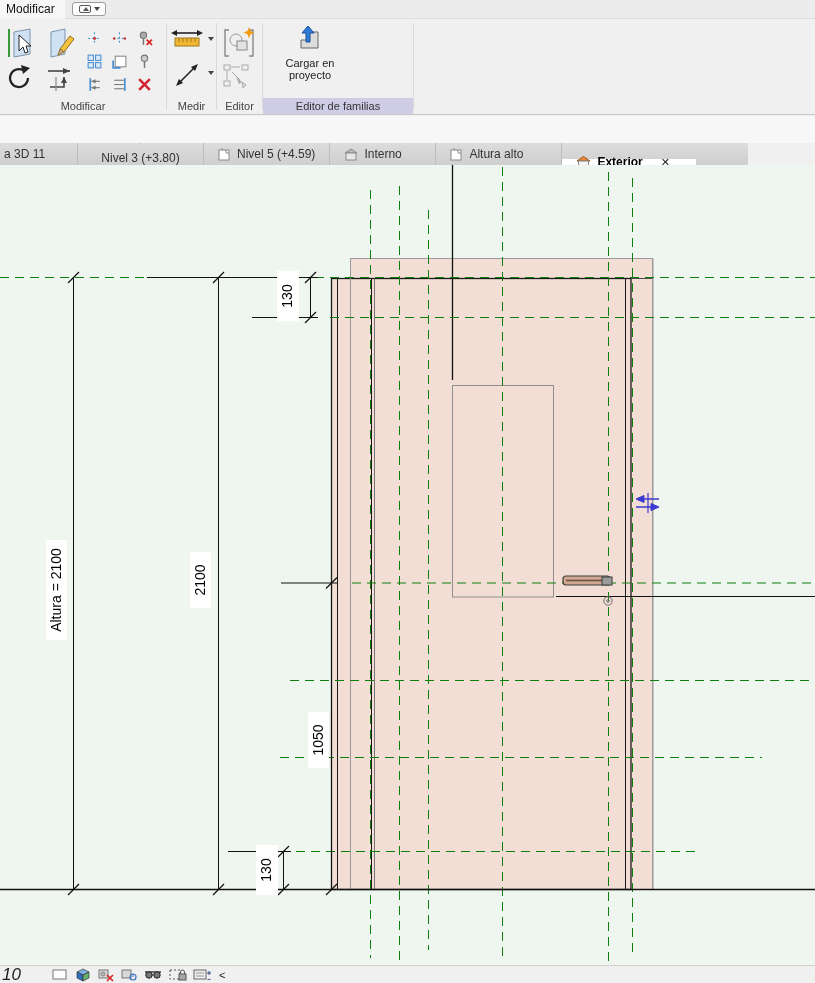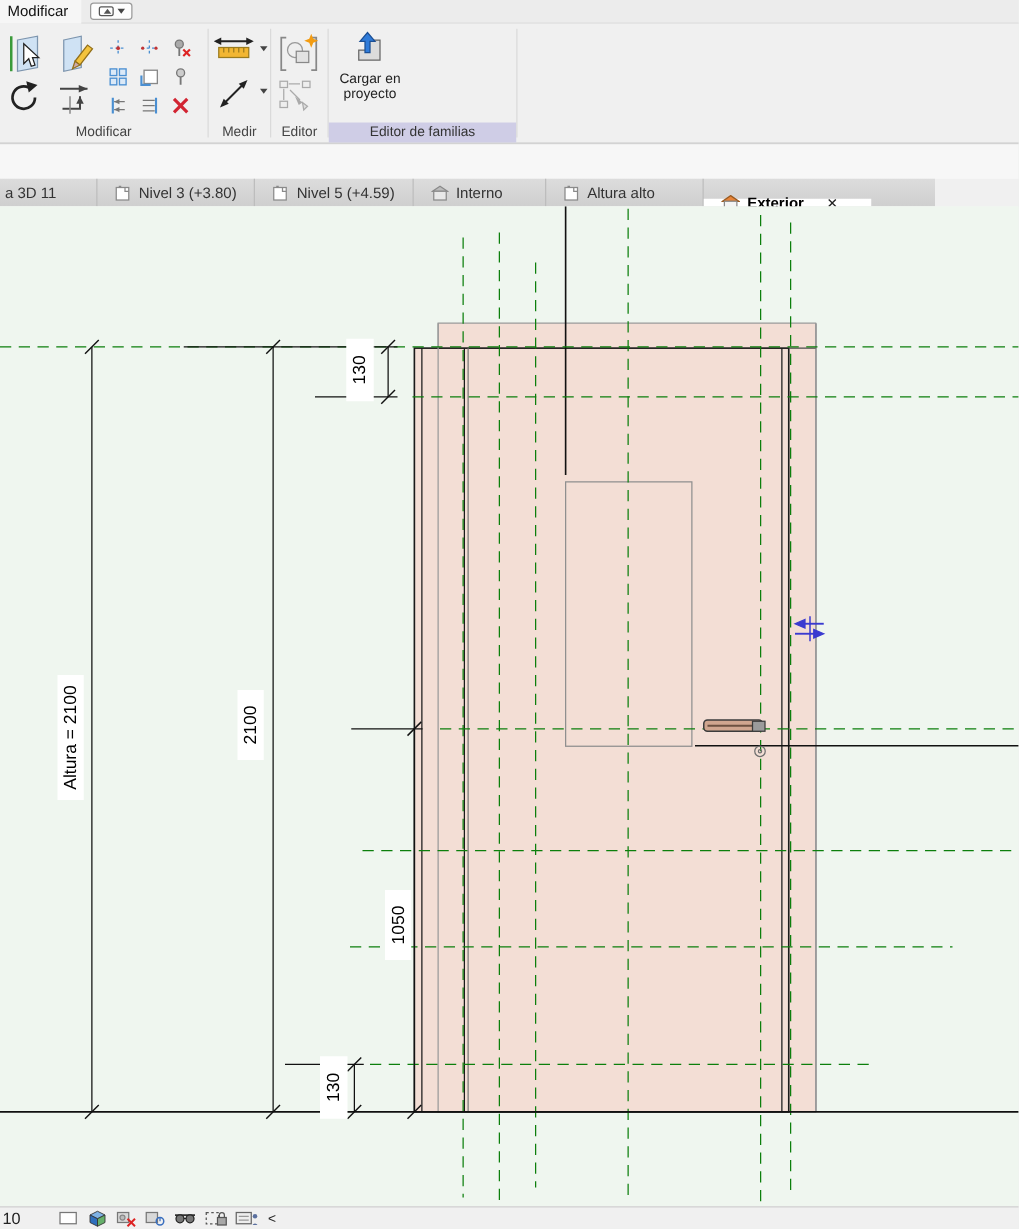--- a/index.html
+++ b/index.html
@@ -46,21 +46,21 @@
   .vtab.active { background:#ffffff; color:#000; font-weight:bold; border-right:none;margin-top:16px; }
   .vtab .x { font-size:11px; font-weight:normal; margin-left:12px; color:#222; cursor:pointer; }
 
   
   .canvas { position:absolute; top:165px; left:0; width:815px; height:800px; background:#eff6ef; }
   .canvas svg { display:block; }
 
   
   .statusbar { position:absolute; top:965px; left:0; width:815px; height:18px;
     background:#f0f0f0; border-top:1px solid #cfcfcf; display:flex; align-items:center; }
-  .sb-scale { font-size:13px; color:#222; padding:0 4px 0 2px; }
+  .sb-scale { font-size:17px; color:#222; padding:0 4px 0 2px;font-style:italic; }
   .sb-icons { display:flex; align-items:center; gap:5px; margin-left:26px; }
   .sb-icons > span { display:inline-flex; cursor:pointer; }
   .sb-chevron { font-size:11px; color:#222; margin-left:6px; cursor:pointer; }
 
   text.dim { font-family:"Liberation Sans", sans-serif; font-size:14px; fill:#000; }
 </style>
 </head>
 <body>
 
 <div id="app">
@@ -228,39 +228,39 @@
           <path d="M9,4 h9 M5,8 v9 M10,9 l8,8" stroke="#aaa" fill="none"></path>
           <polygon points="20,19 14,14 17,21" fill="#aaa"></polygon>
           <path d="M20,19 l4,3 -3,3 z" fill="#ddd" stroke="#aaa"></path>
         </svg>
       </div>
       <div class="panel-label">Editor</div>
     </div>
     <div class="panel-sep" style="left:262px;"></div>
 
     <div class="panel" style="left:263px;width:150px;">
-      <div class="bigbtn" style="left:2px;top:5px;width:62px;">
+      <div class="bigbtn" style="left:16px;top:5px;width:62px;">
         <svg width="30" height="30" viewBox="0 0 30 30">
           <path d="M15,8 h8 v16 h-17 v-8 h6 z" fill="#dcdcdc" stroke="#666"></path>
           <polygon points="11,18 11,9 7,9 13,2 19,9 15,9 15,18" fill="#2f7bd9" stroke="#1b4f94"></polygon>
         </svg>
         <div class="lbl">Cargar en proyecto</div>
       </div>
       <div class="efam-strip">Editor de familias</div>
     </div>
     <div class="panel-sep" style="left:413px;"></div>
   </div>
 
   <div class="gapband"></div>
 
   <div class="viewtabs">
     <div class="vtab" style="padding-left:4px;min-width:78px;">
       <span>a 3D 11</span>
     </div>
-    <div class="vtab" style="min-width:126px;">
+    <div class="vtab" style="min-width:126px;flex-direction:column;">
       <svg width="13" height="13" viewBox="0 0 13 13">
           <rect x="1" y="2" width="10" height="10" fill="#fff" stroke="#8a8a8a"></rect>
           <path d="M8,2 v3 h3" fill="none" stroke="#8a8a8a"></path>
           <line x1="3" y1="1" x2="5" y2="1" stroke="#8a8a8a"></line>
         </svg>
       <span>Nivel 3 (+3.80)</span>
     </div>
     <div class="vtab" style="min-width:126px;">
       <svg width="13" height="13" viewBox="0 0 13 13">
           <rect x="1" y="2" width="10" height="10" fill="#fff" stroke="#8a8a8a"></rect>

